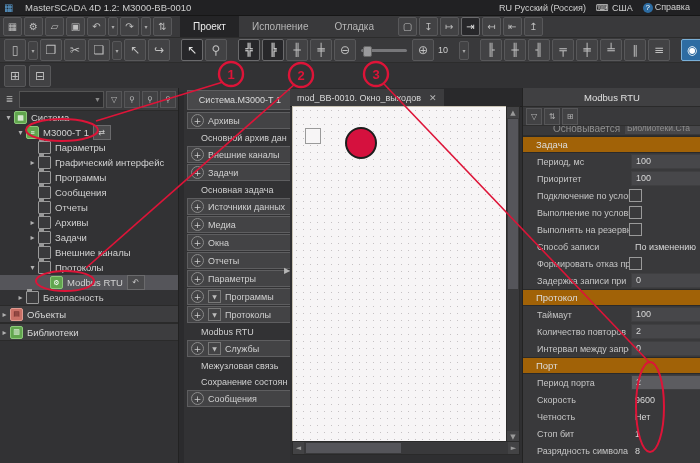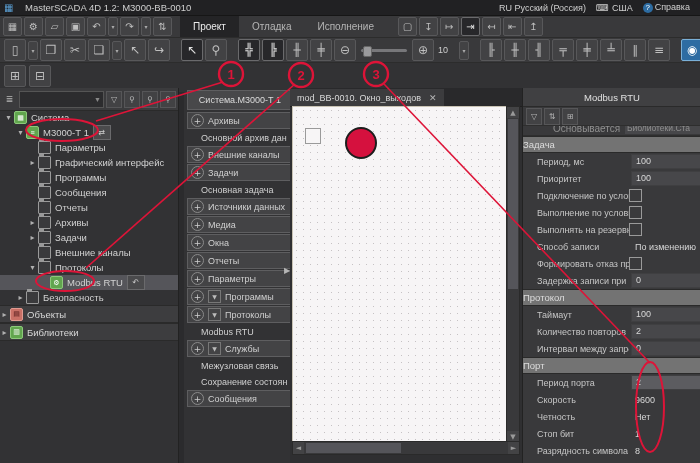--- a/index.html
+++ b/index.html
@@ -85,22 +85,22 @@
   .hscroll .arr{width:11px;height:100%;display:flex;align-items:center;justify-content:center;color:#9a9a9a;font-size:7px;background:#434345;}
   .hscroll .thumb{position:absolute;left:13px;width:95px;top:1px;bottom:1px;background:#55555a;}
   
   .inspector{left:522px;width:178px;background:#39393b;border-left:1px solid #222;}
   .ins-head{height:18px;display:flex;align-items:center;justify-content:center;background:#404042;border-bottom:1px solid #2a2a2a;
             color:#e0e0e0;font-size:9.5px;}
   .ins-tools{height:18px;display:flex;align-items:center;gap:2px;padding:0 3px;border-bottom:1px solid #2e2e2e;}
   .clipped{height:9px;overflow:hidden;position:relative;border-bottom:1px solid #2e2e2e;}
   .clipped .inner{position:absolute;top:-8px;left:16px;right:0;display:flex;align-items:flex-end;height:16px;padding-left:14px;color:#8f8f8f;}
   .clipped .cv{margin-left:auto;width:72px;background:#47474a;color:#8f8f8f;font-size:8.5px;overflow:hidden;white-space:nowrap;padding:1px 2px;}
-  .psec{height:15px;display:flex;align-items:center;background:#737373;border-top:1px solid #2a2a2a;border-bottom:1px solid #2a2a2a;
-        padding-left:0;font-size:9.5px;color:#dcdcdc;}
+  .psec{height:15px;display:flex;align-items:center;background:#a16207;border-top:1px solid #2a2a2a;border-bottom:1px solid #2a2a2a;
+        padding-left:13px;font-size:9.5px;color:#dcdcdc;}
   .prow{height:17px;display:flex;align-items:center;padding-left:14px;font-size:9px;color:#c6c6c6;}
   .plabel{width:92px;overflow:hidden;white-space:nowrap;flex:0 0 auto;}
   .pval{width:64px;flex:0 0 auto;margin-left:2px;}
   .pval.field{background:#47474a;border:1px solid #3f3f41;height:13px;line-height:13px;padding:0 4px;color:#d8d8d8;}
   .pval.field.sel{background:#5c5c60;}
   .pval.text{padding:0 4px;color:#d8d8d8;}
   .chk{width:11px;height:11px;background:#3a3a3c;border:1px solid #9a9a9a;}
   
   .overlay{position:absolute;top:0;left:0;width:700px;height:463px;pointer-events:none;z-index:60;}
 </style>
@@ -127,22 +127,22 @@
       <div class="tbtn glyph">▱</div>
       <div class="tbtn glyph">▣</div>
       <div class="tbtn glyph">↶</div>
       <div class="tbtn glyph narrow">▾</div>
       <div class="tbtn glyph">↷</div>
       <div class="tbtn glyph narrow">▾</div>
       <div class="tbtn glyph">⇅</div>
     </span>
   <span class="tabs" id="ribbontabs">
       <span class="tab active">Проект</span>
+      <span class="tab">Исполнение</span>
       <span class="tab">Отладка</span>
-      <span class="tab">Исполнение</span>
     </span>
   <span class="sep"></span>
   <span id="r1r" style="display:flex;gap:2px;">
       <div class="tbtn glyph">▢</div>
       <div class="tbtn glyph">↧</div>
       <div class="tbtn glyph">↦</div>
       <div class="tbtn glyph pressed">⇥</div>
       <div class="tbtn glyph">↤</div>
       <div class="tbtn glyph">⇤</div>
       <div class="tbtn glyph">↥</div>

